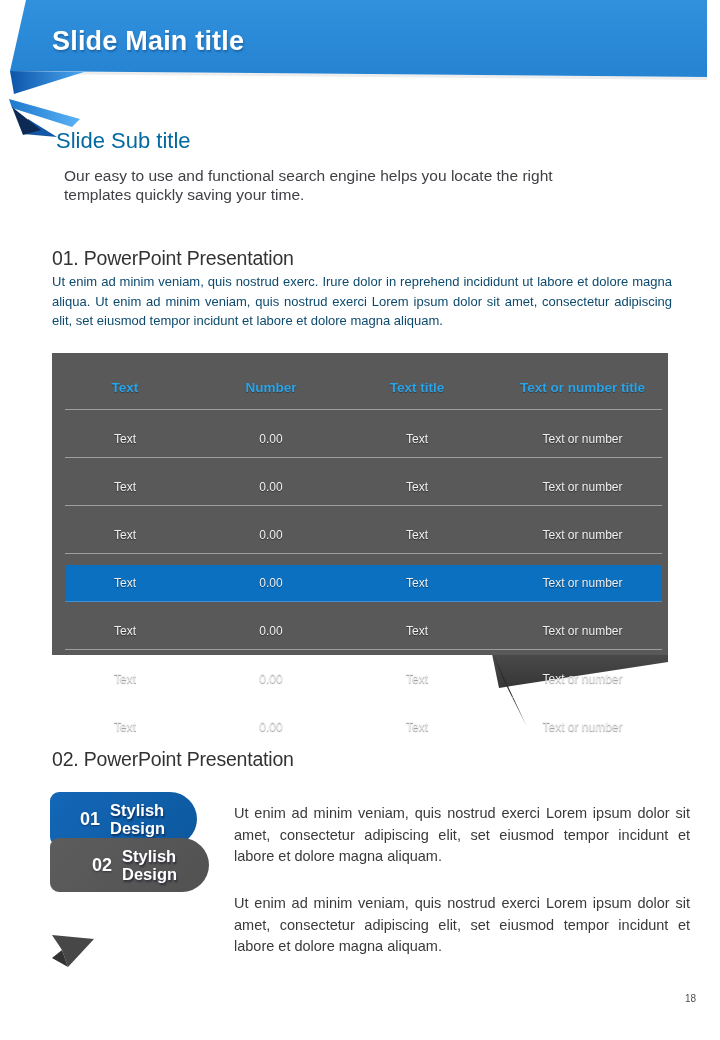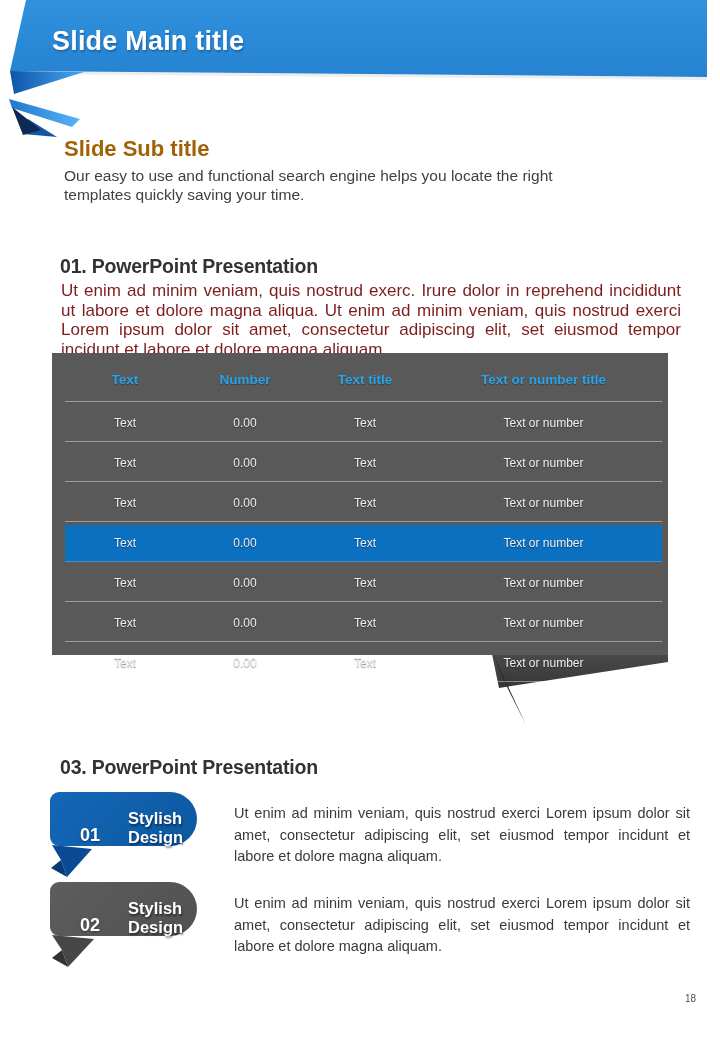--- a/index.html
+++ b/index.html
@@ -8,69 +8,70 @@
     font-family:"Liberation Sans",sans-serif;overflow:hidden;
   }
   svg.deco{position:absolute;left:0;top:0;pointer-events:none;}
 
   .main-title{
     position:absolute;left:52px;top:26px;margin:0;
     font-size:27px;font-weight:bold;color:#ffffff;letter-spacing:.2px;
     text-shadow:1px 2px 2px rgba(15,40,80,.35);
   }
   .sub-title{
-    position:absolute;left:52px;top:124px;margin:12px;
-    font-size:22px;font-weight:bold;color:#a16207;
+    position:absolute;left:52px;top:124px;margin:4px;
+    font-size:22px;font-weight:normal;color:#0369a1;
   }
   .intro-body{
     position:absolute;left:52px;top:154px;width:558px;margin:12px;
     font-size:15.5px;line-height:19px;color:#3f3f45;
   }
   .sec-heading{
-    position:absolute;left:52px;margin:8px;
-    font-size:19.5px;font-weight:bold;color:#323232;letter-spacing:-.2px;
+    position:absolute;left:52px;margin:0;
+    font-size:19.5px;font-weight:normal;color:#323232;letter-spacing:-.2px;
   }
   .s1{top:247px;}
   .s2{top:748px;}
   .sec1-body{
-    position:absolute;left:52px;top:272px;width:620px;margin:9px;
-    font-size:17px;line-height:19.5px;color:#7f1d1d;text-align:justify;
+    position:absolute;left:52px;top:272px;width:620px;margin:0;
+    font-size:13px;line-height:19.5px;color:#0c4a6e;text-align:justify;
   }
 
   
   .data-table{
     position:absolute;left:52px;top:353px;width:616px;height:302px;
     background:#595959;
   }
   .row{height:36px;}
   .t-header{height:44px;}
   .row-inner{
-    position:relative;height:100%;margin:4px 6px 0 13px;
+    position:relative;height:100%;margin:12px 6px 0 13px;
     display:grid;grid-template-columns:120px 120px 120px 1fr;align-items:center;
     border-bottom:1px solid rgba(255,255,255,.42);
+    gap:26px;
   }
   .cell{
     text-align:center;font-size:12px;color:#f0f0f0;
     text-shadow:0 1px 1px rgba(0,0,0,.45);
   }
   .header-inner .cell{
     font-size:13.5px;font-weight:bold;color:#2aa3e8;
     text-shadow:0 1px 1px rgba(0,0,0,.35);
   }
   .row.highlight .row-inner{
     background:#0c70c0;border-bottom-color:rgba(255,255,255,.22);
   }
 
   
   .callout{
     position:absolute;left:50px;width:147px;height:54px;
-    border-radius:9px 27px 27px 9px;display:flex;align-items:flex-end;color:#fff;gap:18px;
+    border-radius:9px 27px 27px 9px;display:flex;align-items:center;color:#fff;
   }
   .callout-blue{top:792px;background:linear-gradient(135deg,#1467b8,#0c589e);}
-  .callout-gray{top:882px;background:linear-gradient(135deg,#5d5d5d,#515151);}
+  .callout-gray{top:838px;background:linear-gradient(135deg,#5d5d5d,#515151);padding-left:12px;}
   .co-num{margin-left:30px;font-size:18px;font-weight:bold;text-shadow:0 1px 2px rgba(0,0,30,.4);}
   .co-label{margin-left:10px;font-size:16.5px;font-weight:bold;line-height:1.12;text-shadow:1px 2px 2px rgba(0,0,30,.5);}
   .co-body{
     position:absolute;left:218px;width:456px;margin:16px;
     font-size:14.5px;line-height:21.5px;color:#3a3a3a;text-align:justify;
   }
   .p1{top:787px;}
   .p2{top:877px;}
 
   .page-number{
@@ -197,21 +198,21 @@
       <div class="row-inner">
         <span class="cell">Text</span>
         <span class="cell">0.00</span>
         <span class="cell">Text</span>
         <span class="cell">Text or number</span>
       </div>
     </div>
       </div>
   </div>
 
-  <h3 class="sec-heading s2">03. PowerPoint Presentation</h3>
+  <h3 class="sec-heading s2">02. PowerPoint Presentation</h3>
 
   <div class="callout callout-blue">
     <span class="co-num">01</span>
     <span class="co-label">
       <span>Stylish</span><br>
       <span>Design</span>
     </span>
   </div>
   <p class="co-body p1">Ut enim ad minim veniam, quis nostrud exerci Lorem ipsum dolor sit amet, consectetur adipiscing elit, set eiusmod tempor incidunt et labore et dolore magna aliquam.</p>
 

